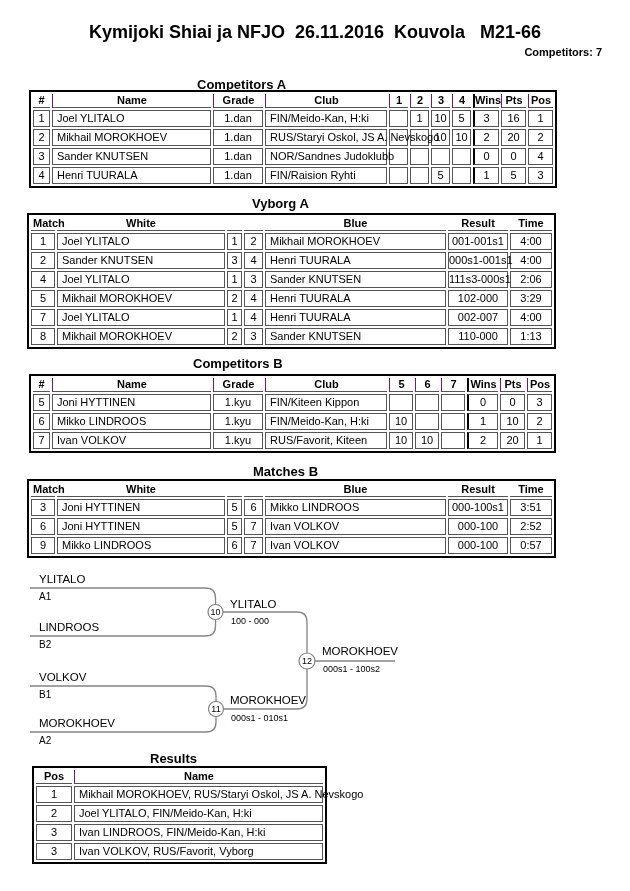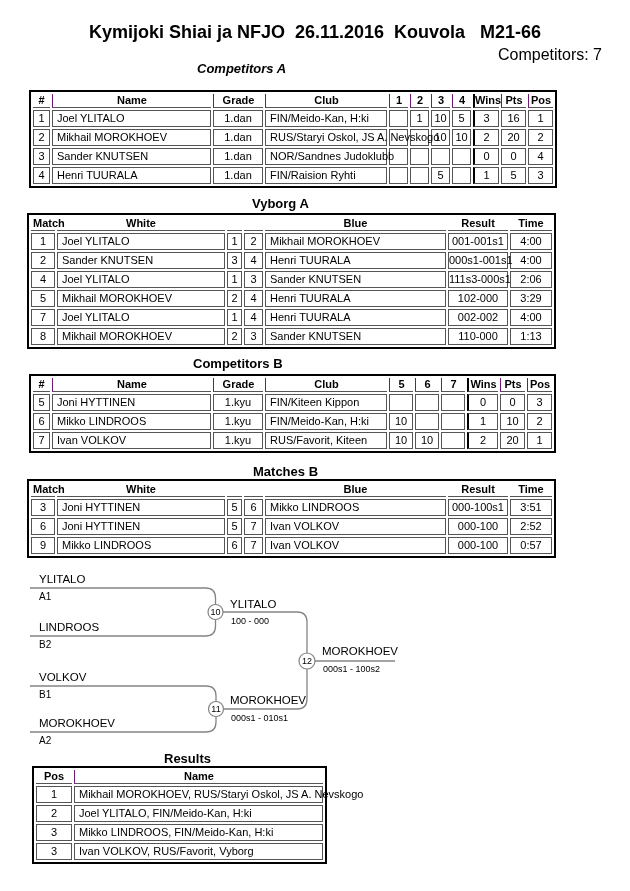--- a/index.html
+++ b/index.html
@@ -12,21 +12,21 @@
     font-family: "Liberation Sans", sans-serif;
     overflow: hidden;
   }
   .title {
     position: absolute; left: 0; top: 22px; width: 630px;
     text-align: center; font-size: 18px; font-weight: bold;
     white-space: pre;
   }
   .count {
     position: absolute; left: 0; top: 46px; width: 602px;
-    text-align: right; font-size: 16px; font-weight: normal;
+    text-align: right; font-size: 11px; font-weight: bold;
   }
   .sec {
     position: absolute; font-size: 13px; font-weight: bold; white-space: pre;
   }
   table.grid {
     position: absolute;
     border-collapse: separate;
     border-spacing: 2px;
     border: 2px solid #000;
     table-layout: fixed;
@@ -58,21 +58,21 @@
   .bs { font-size: 10px; }
   .bsc { font-size: 9px; }
   .bm { font-size: 9px; text-anchor: middle; }
 </style>
 </head>
 <body>
 
 <div class="title">Kymijoki Shiai ja NFJO  26.11.2016  Kouvola   M21-66</div>
 <div class="count">Competitors: 7</div>
 
-<div class="sec" style="left:197px; top:61px;font-style:italic;">Competitors A</div>
+<div class="sec" style="left:197px; top:77px;">Competitors A</div>
 
 <table class="grid" style="left:29px; top:90px; width:506px;">
   <colgroup>
     <col style="width:17px">
       <col style="width:159px">
       <col style="width:50px">
       <col style="width:122px">
     <col style="width:19px">
       <col style="width:19px">
       <col style="width:19px">
@@ -220,21 +220,21 @@
         <td class="c ov">102-000</td>
         <td class="c">3:29</td>
       </tr>
 
       <tr>
         <td class="c">7</td>
         <td class="l">Joel YLITALO</td>
         <td class="c">1</td>
         <td class="c">4</td>
         <td class="l">Henri TUURALA</td>
-        <td class="c ov">002-002</td>
+        <td class="c ov">002-007</td>
         <td class="c">4:00</td>
       </tr>
 
       <tr>
         <td class="c">8</td>
         <td class="l">Mikhail MOROKHOEV</td>
         <td class="c">2</td>
         <td class="c">3</td>
         <td class="l">Sander KNUTSEN</td>
         <td class="c ov">110-000</td>
@@ -392,21 +392,21 @@
   <text class="bn" x="39" y="681">VOLKOV</text>
   <text class="bs" x="39" y="698">B1</text>
   <text class="bn" x="39" y="727">MOROKHOEV</text>
   <text class="bs" x="39" y="744">A2</text>
   <text class="bn" x="230" y="704">MOROKHOEV</text>
   <text class="bsc" x="231" y="721">000s1 - 010s1</text>
   <text class="bn" x="322" y="655">MOROKHOEV</text>
   <text class="bsc" x="323" y="672">000s1 - 100s2</text>
 </svg>
 
-<div class="sec" style="left:164px; top:751px;">Results</div>
+<div class="sec" style="left:150px; top:751px;">Results</div>
 
 <table class="grid" style="left:32px; top:766px; width:285px;">
   <colgroup>
     <col style="width:36px">
       <col style="width:249px">
   </colgroup>
   <thead>
     <tr>
       <th>Pos</th>
       <th class="vs">Name</th>
@@ -419,21 +419,21 @@
         <td class="l ov">Mikhail MOROKHOEV, RUS/Staryi Oskol, JS A. Nevskogo</td>
       </tr>
 
       <tr>
         <td class="c">2</td>
         <td class="l ov">Joel YLITALO, FIN/Meido-Kan, H:ki</td>
       </tr>
 
       <tr>
         <td class="c">3</td>
-        <td class="l ov">Mikko LINDROOS, FIN/Meido-Kan, H:ki</td>
+        <td class="l ov">Ivan LINDROOS, FIN/Meido-Kan, H:ki</td>
       </tr>
 
       <tr>
         <td class="c">3</td>
         <td class="l ov">Ivan VOLKOV, RUS/Favorit, Vyborg</td>
       </tr>
     </tbody>
 </table>
 
 </body></html>

